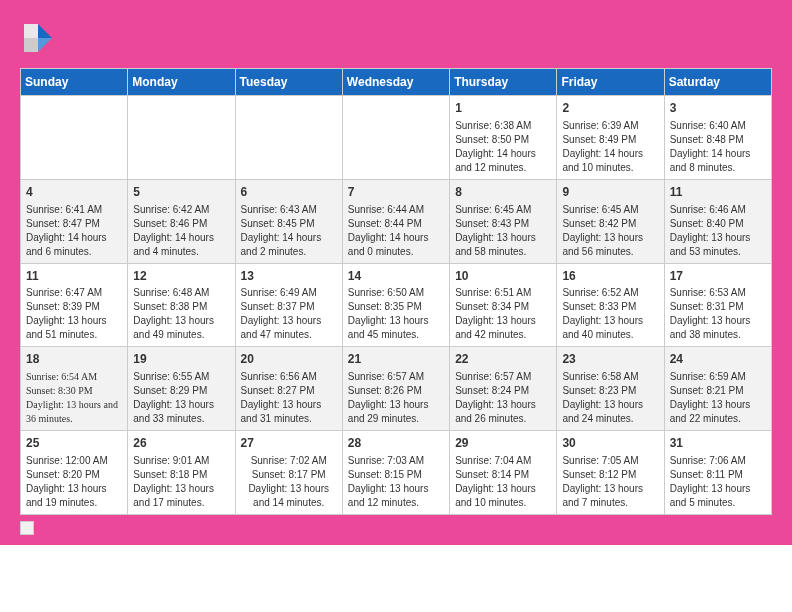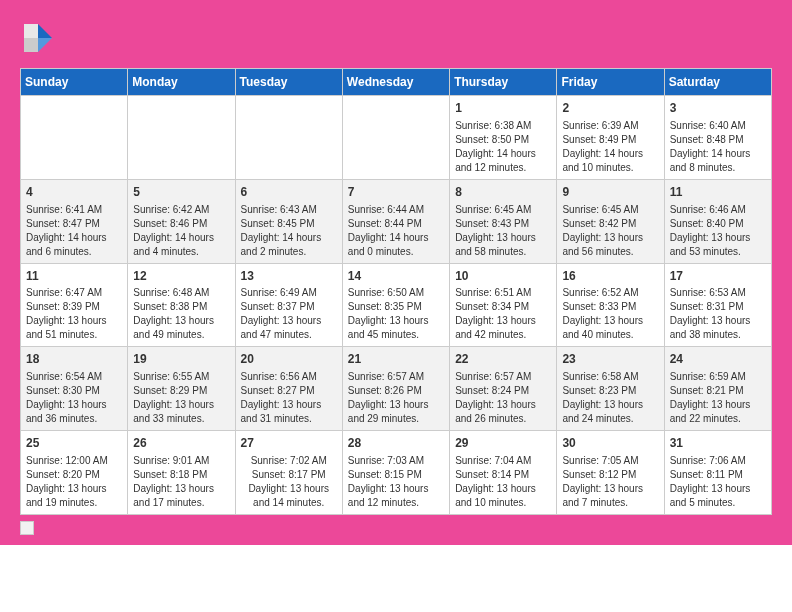--- a/index.html
+++ b/index.html
@@ -258,21 +258,21 @@
           <td>
             <span class="day-num">17</span>
             <div class="day-info" style="white-space: pre-line;">Sunrise: 6:53 AM
 Sunset: 8:31 PM
 Daylight: 13 hours and 38 minutes.</div>
           </td>
         </tr>
         <tr>
           <td>
             <span class="day-num">18</span>
-            <div class="day-info" style="white-space: pre-line;">Sunrise: 6:54 AM
+            <div class="day-info" style="white-space: pre-line; font-family: Liberation Serif, serif;">Sunrise: 6:54 AM
 Sunset: 8:30 PM
 Daylight: 13 hours and 36 minutes.</div>
           </td>
           <td>
             <span class="day-num">19</span>
             <div class="day-info" style="white-space: pre-line;">Sunrise: 6:55 AM
 Sunset: 8:29 PM
 Daylight: 13 hours and 33 minutes.</div>
           </td>
           <td>

